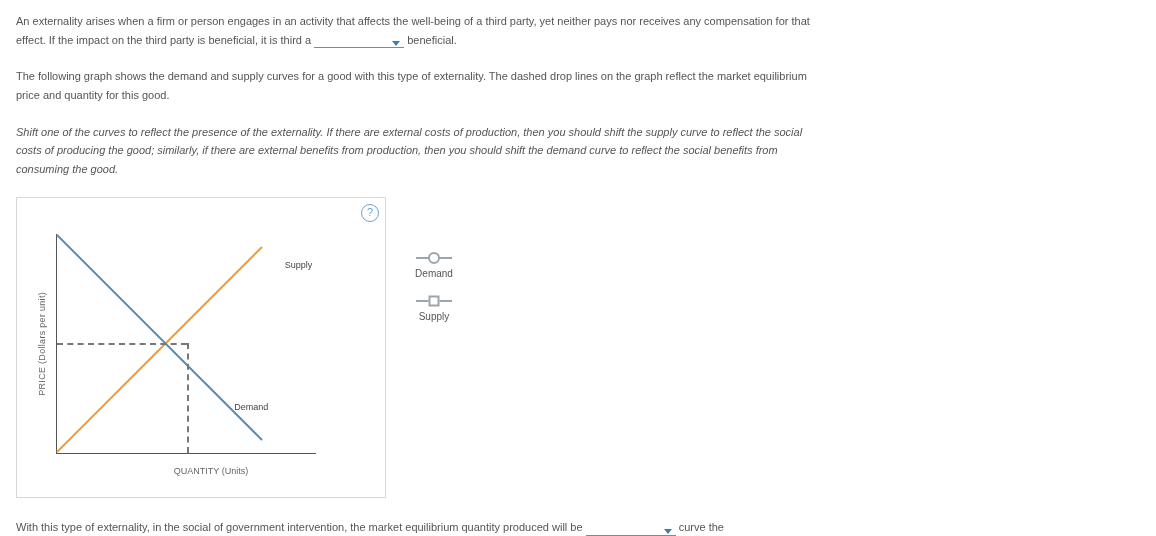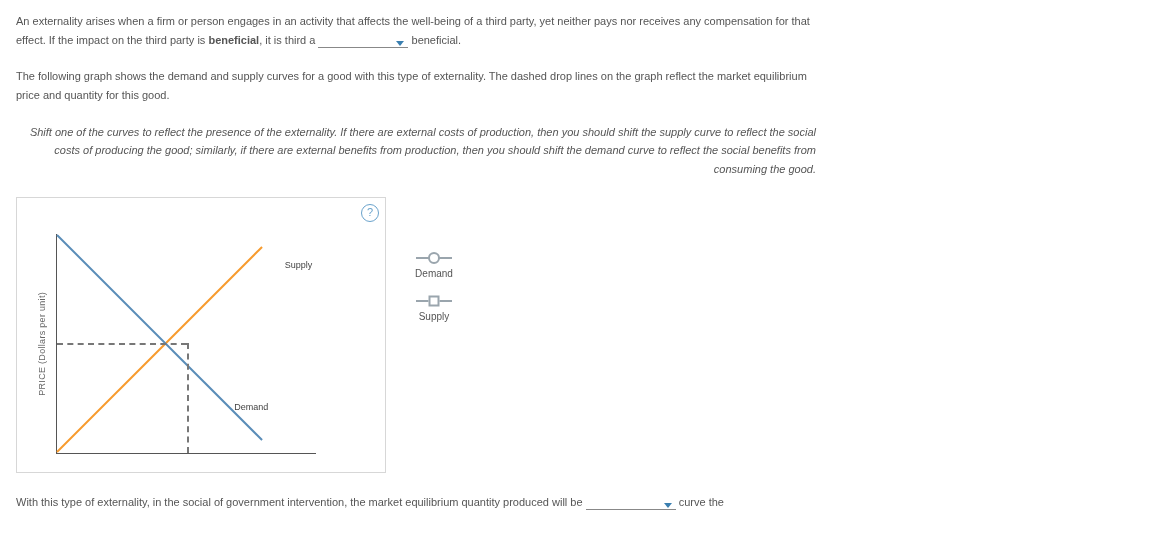--- a/index.html
+++ b/index.html
@@ -5,22 +5,22 @@
     * { box-sizing: border-box; margin: 0; padding: 0; }
     body {
       font-family: Arial, Helvetica, sans-serif;
       font-size: 11px;
       color: #555;
       padding: 12px 16px;
       line-height: 1.7;
       background: #fff;
     }
     .paragraph { color: #555; margin-bottom: 18px; max-width: 800px; }
-    .paragraph.italic { font-style: italic; text-align: right; }
-    .bold { font-weight: bold; }
+    .paragraph.italic { font-style: italic; }
+    .bold { font-weight: normal; }
     .dropdown {
       display: inline-flex;
       align-items: center;
       border-bottom: 1px solid #888;
       min-width: 90px;
       padding: 0 4px 1px 4px;
       cursor: pointer;
       vertical-align: baseline;
       position: relative;
     }
@@ -181,20 +181,21 @@
         <div class="ylabel">PRICE (Dollars per unit)</div>
         <div class="plot">
           <div class="line supply-line"></div>
           <div class="line demand-line"></div>
           <div class="drop-h"></div>
           <div class="drop-v"></div>
           <div class="curve-label lbl-supply">Supply</div>
           <div class="curve-label lbl-demand">Demand</div>
         </div>
       </div>
+      <div class="xlabel">QUANTITY (Units)</div>
     </div>
   </div>
 
   <div class="legend">
     <div class="legend-item">
       <div class="legend-swatch swatch-demand"></div>
       <span>Demand</span>
     </div>
     <div class="legend-item">
       <div class="legend-swatch swatch-supply"></div>

